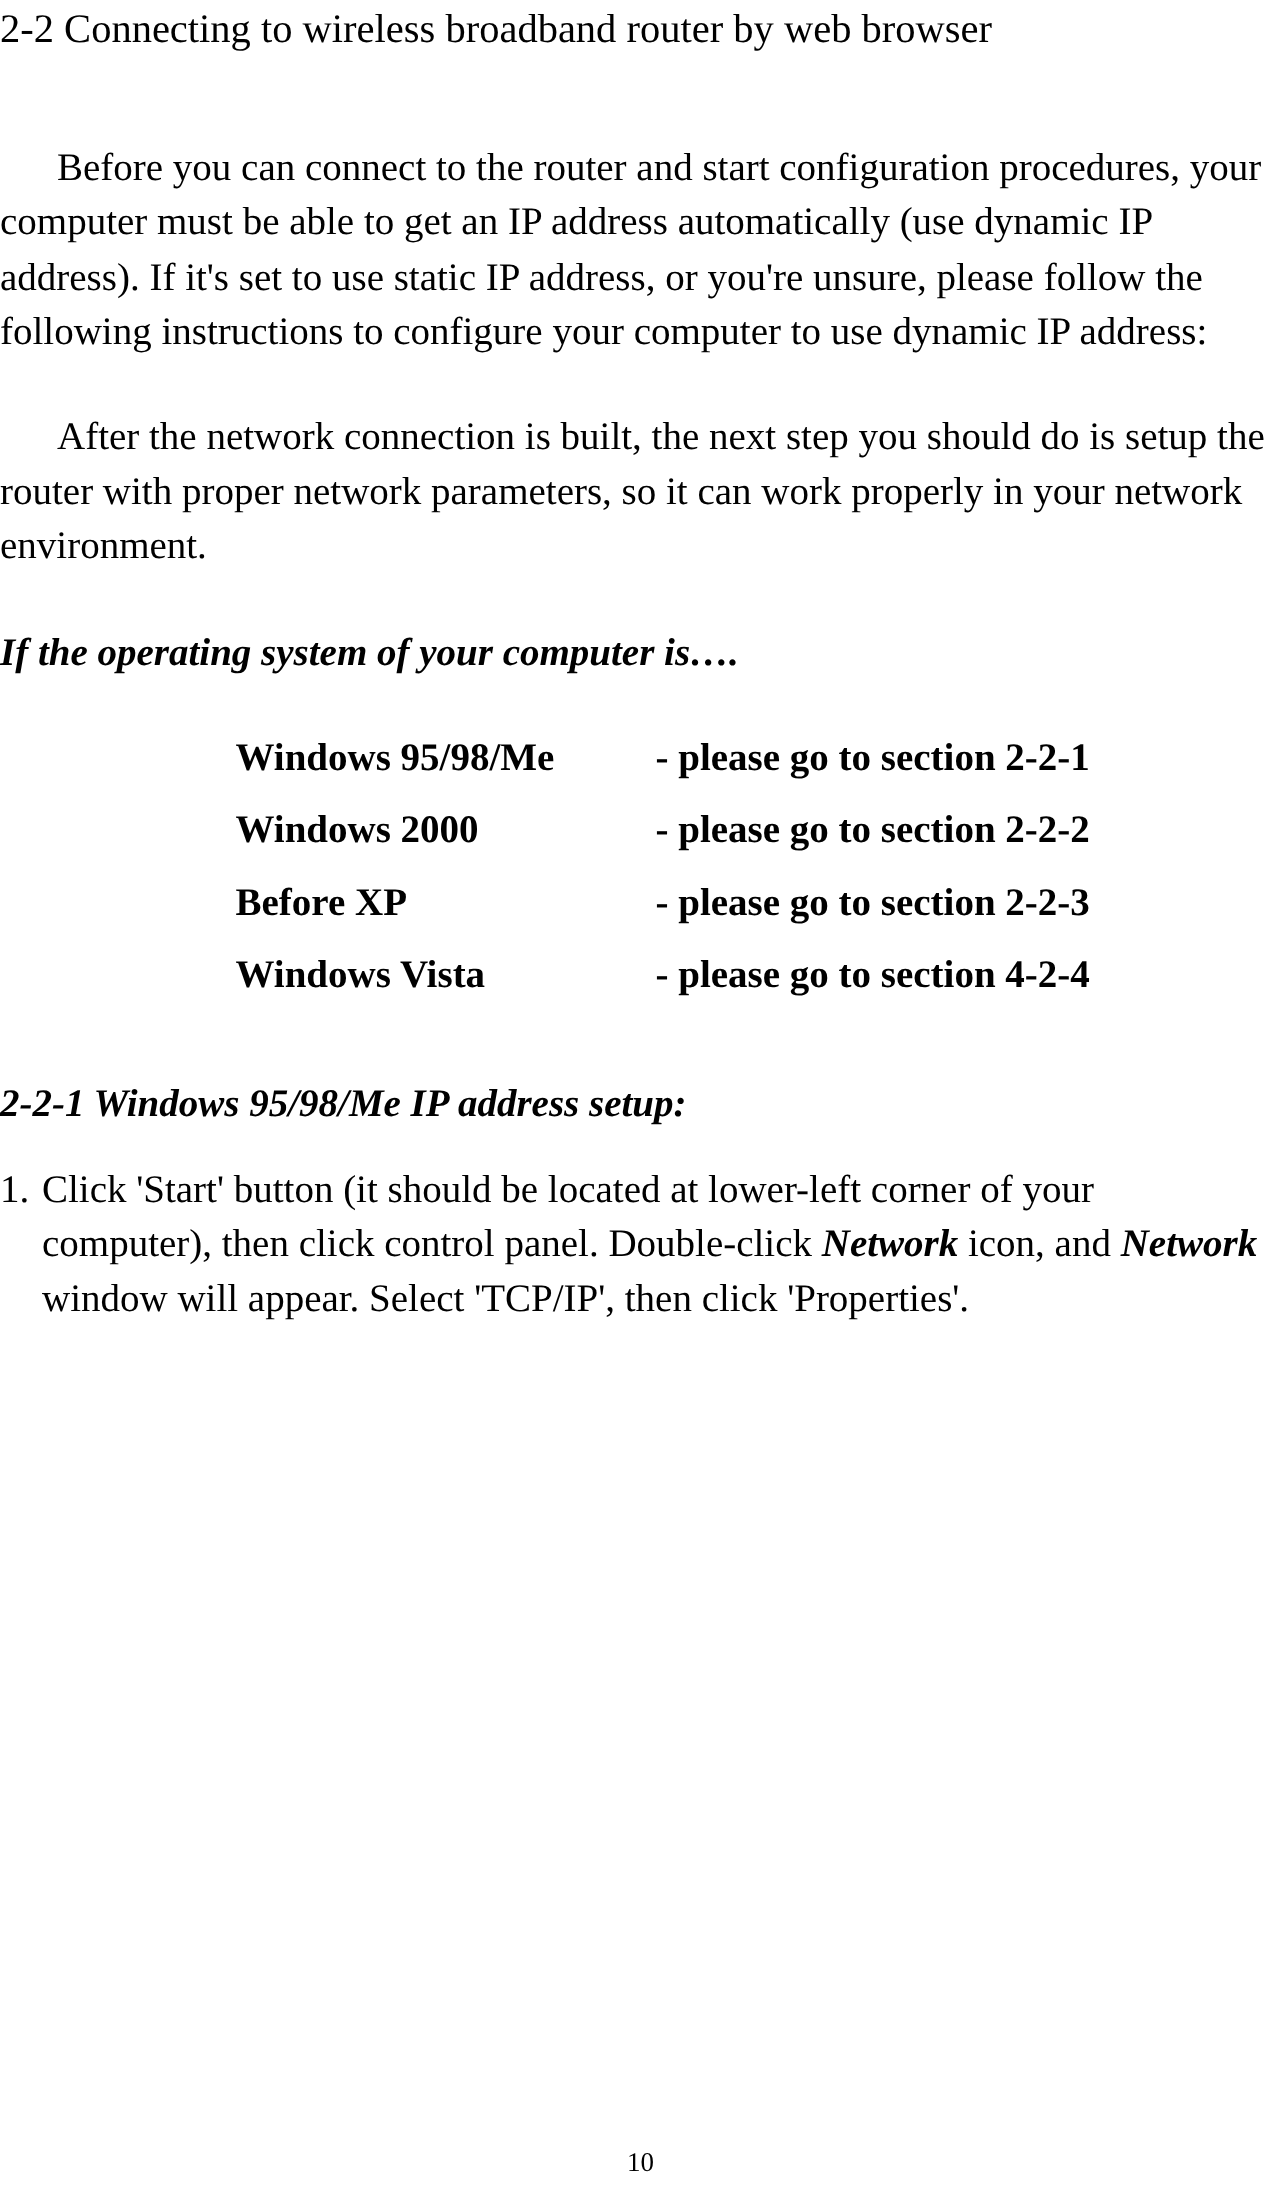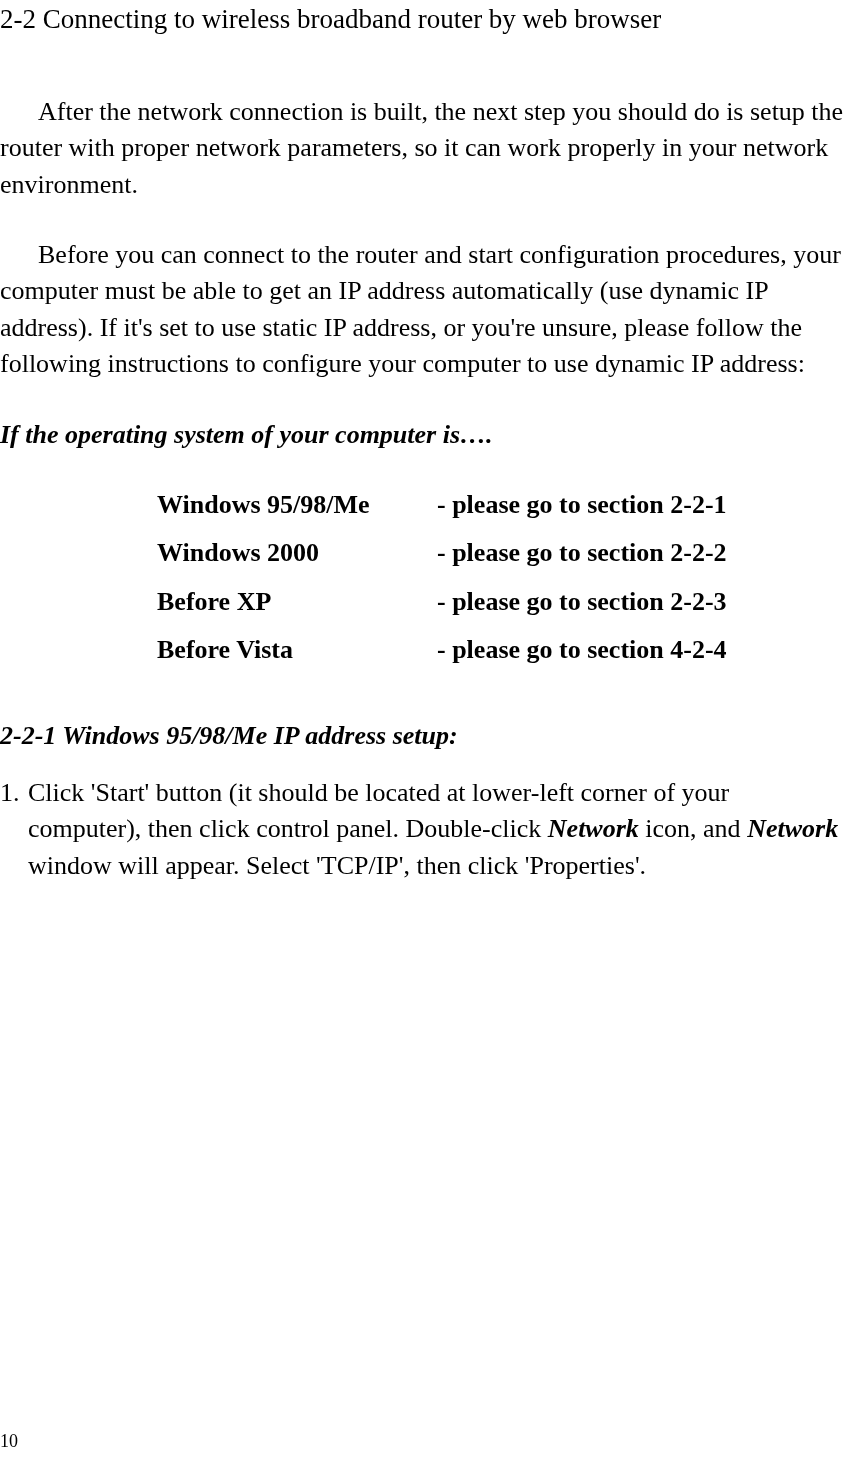--- a/index.html
+++ b/index.html
@@ -67,52 +67,53 @@
     }
     .inline-bi {
       font-weight: bold;
       font-style: italic;
     }
     .page-number {
       position: absolute;
       bottom: 16px;
       left: 0;
       right: 2px;
+      text-align: center;
       font-size: 18px;
       font-family: Liberation Serif, serif;
     }
   </style>
 </head>
 <body>
 
 <div class="page">
 
   <h1 class="section-title">2-2 Connecting to wireless broadband router by web browser</h1>
 
+  <p class="para indent">Before you can connect to the router and start configuration procedures, your computer must be able to get an IP address automatically (use dynamic IP address). If it's set to use static IP address, or you're unsure, please follow the following instructions to configure your computer to use dynamic IP address:</p>
+
   <p class="para indent">After the network connection is built, the next step you should do is setup the router with proper network parameters, so it can work properly in your network environment.</p>
-
-  <p class="para indent">Before you can connect to the router and start configuration procedures, your computer must be able to get an IP address automatically (use dynamic IP address). If it's set to use static IP address, or you're unsure, please follow the following instructions to configure your computer to use dynamic IP address:</p>
 
   <p class="para bold-italic">If the operating system of your computer is….</p>
 
   <div class="os-table">
     <div class="os-row">
       <span class="os-name">Windows 95/98/Me</span>
       <span class="os-section">- please go to section 2-2-1</span>
     </div>
     <div class="os-row">
       <span class="os-name">Windows 2000</span>
       <span class="os-section">- please go to section 2-2-2</span>
     </div>
     <div class="os-row">
       <span class="os-name">Before XP</span>
       <span class="os-section">- please go to section 2-2-3</span>
     </div>
     <div class="os-row">
-      <span class="os-name">Before Vista</span>
+      <span class="os-name">Windows Vista</span>
       <span class="os-section">- please go to section 4-2-4</span>
     </div>
   </div>
 
   <p class="subsection-title">2-2-1 Windows 95/98/Me IP address setup:</p>
 
   <div class="numbered-item">
     <span class="num">1.</span>
     <span class="num-content">
       <span>Click 'Start' button (it should be located at lower-left corner of your computer), then click control panel. Double-click </span><span class="inline-bi">Network</span><span> icon, and </span><span class="inline-bi">Network</span><span> window will appear. Select 'TCP/IP', then click 'Properties'.</span>

